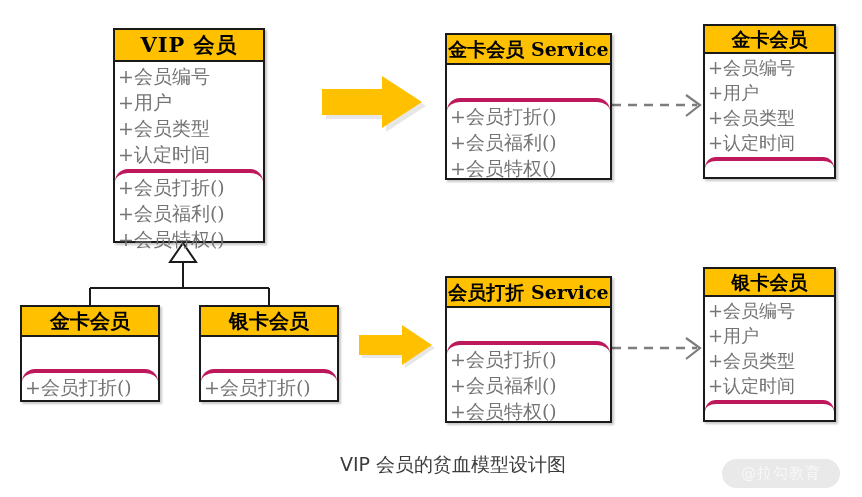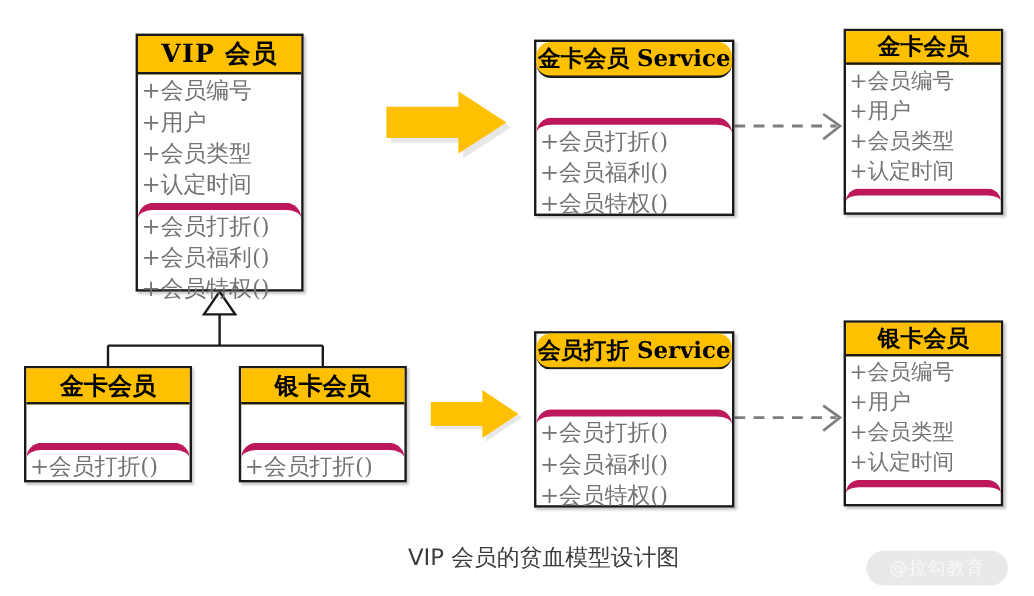--- a/index.html
+++ b/index.html
@@ -39,39 +39,39 @@
   }
   .uml-compartment {
     box-sizing: border-box;
     padding: 1px 3px 2px 3px;
     font-family: "DejaVu Serif", "Liberation Serif", serif;
     color: #737373;
     white-space: nowrap;
     overflow: hidden;
   }
   .uml-compartment.divider {
-    border-top: 6px solid #be185d;
+    border-top: 4px solid #be185d;
     border-radius: 13px;
   }
   .uml-line {
     line-height: 1.0;
     white-space: nowrap;
   }
   .uml-compartment.empty {
     
   }
 
   
   .g-vip .uml-header  { height: 32px; line-height: 30px; font-size: 21px; letter-spacing: 1px; }
   .g-vip .uml-line    { font-size: 19px; line-height: 26px; }
 
   .g-sub .uml-header  { height: 30px; line-height: 28px; font-size: 20px; }
   .g-sub .uml-line    { font-size: 19px; line-height: 26px; }
 
-  .g-svc .uml-header  { height: 30px; line-height: 28px; font-size: 19px; border-radius: 12px; }
+  .g-svc .uml-header  { height: 30px; line-height: 28px; font-size: 19px; }
   .g-svc .uml-line    { font-size: 19px; line-height: 26px; }
 
   .g-ent .uml-header  { height: 28px; line-height: 26px; font-size: 19px; }
   .g-ent .uml-line    { font-size: 18px; line-height: 25px; }
 
   
   .conn-svg {
     position: absolute;
     left: 0;
     top: 0;
@@ -138,21 +138,21 @@
   <svg class="block-arrow" style="left:318px; top:72px;" width="110" height="62" viewBox="0 0 110 62">
     <polygon points="4,17 64,17 64,4 104,30 64,56 64,43 4,43" fill="#c9c9c9" opacity="0.45" transform="translate(4,4)"></polygon>
     <polygon points="4,17 64,17 64,4 104,30 64,56 64,43 4,43" fill="#FFC000"></polygon>
   </svg>
 
   <svg class="block-arrow" style="left:356px; top:322px;" width="82" height="50" viewBox="0 0 82 50">
     <polygon points="3,13 46,13 46,3 76,23 46,43 46,33 3,33" fill="#c9c9c9" opacity="0.45" transform="translate(3,3)"></polygon>
     <polygon points="3,13 46,13 46,3 76,23 46,43 46,33 3,33" fill="#FFC000"></polygon>
   </svg>
 
-  <div class="uml-box g-vip" style="left:113px; top:28px; width:140px; height:215px;">
+  <div class="uml-box g-vip" style="left:113px; top:28px; width:152px; height:215px;">
     <div class="uml-header">VIP 会员</div>
     <div class="uml-compartment">
       <div class="uml-line">+会员编号</div>
       <div class="uml-line">+用户</div>
       <div class="uml-line">+会员类型</div>
       <div class="uml-line">+认定时间</div>
     </div>
     <div class="uml-compartment divider">
       <div class="uml-line">+会员打折()</div>
       <div class="uml-line">+会员福利()</div>

